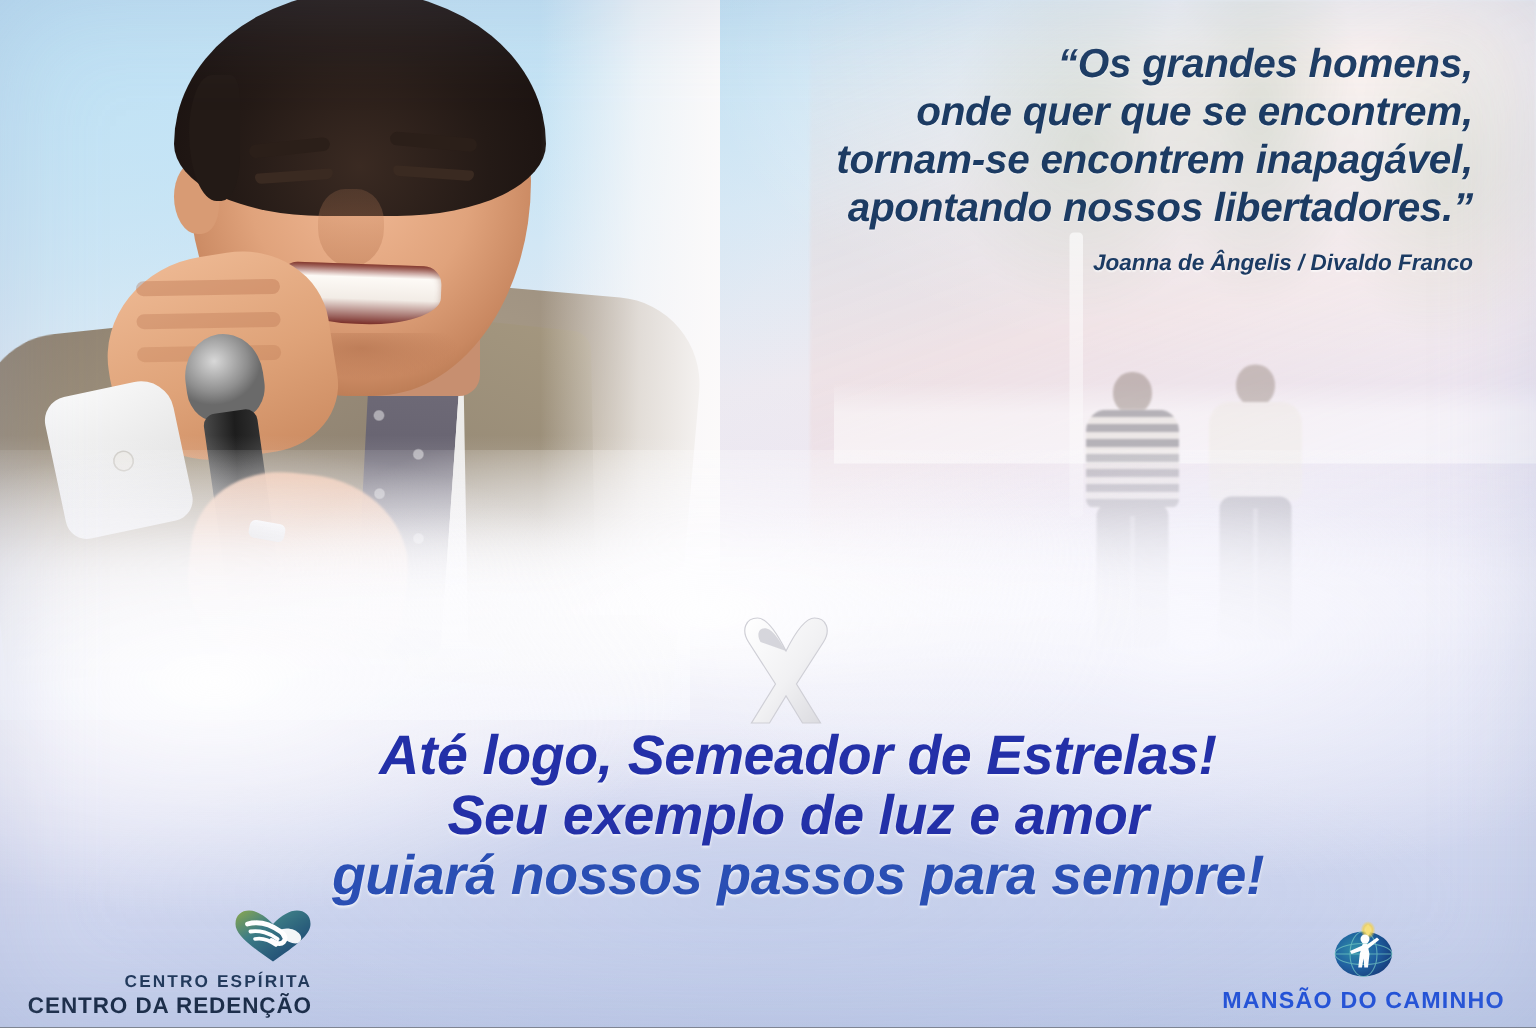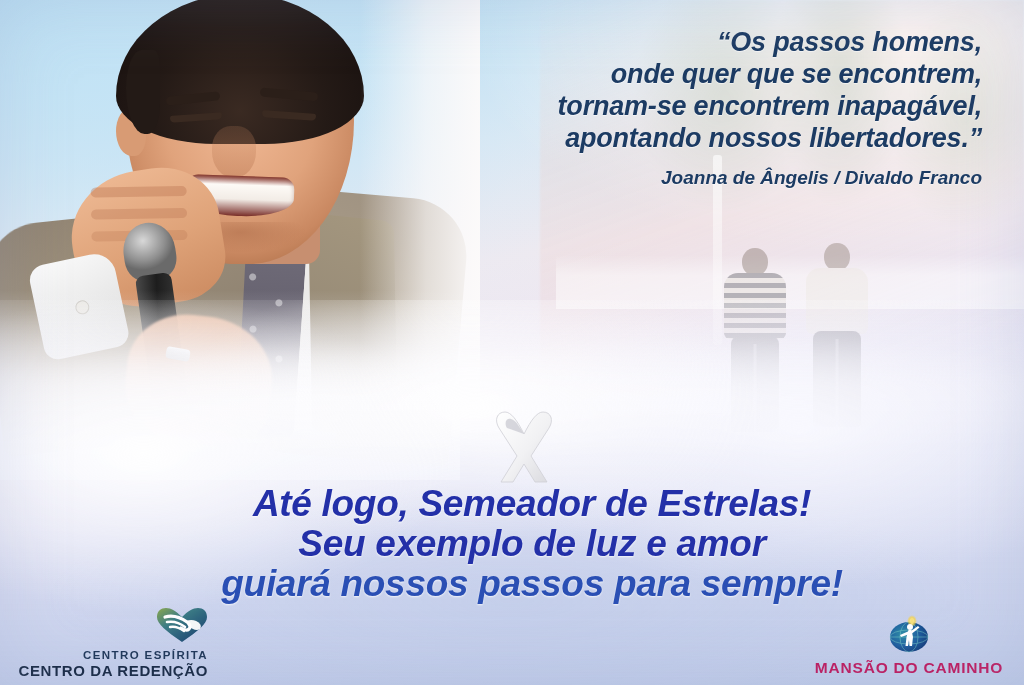--- a/index.html
+++ b/index.html
@@ -303,21 +303,21 @@
     line-height: 32px;
     color: #1c3b63;
     letter-spacing: -0.2px;
     white-space: nowrap;
     text-shadow: 0 1px 1px rgba(255,255,255,0.6);
   }
   .quote-attrib {
     margin-top: 13px;
     font-style: italic;
     font-weight: bold;
-    font-size: 19px;
+    font-size: 15px;
     color: #1c3b63;
     text-shadow: 0 1px 1px rgba(255,255,255,0.6);
   }
 
   
   .ribbon-wrap {
     position: absolute;
     left: 487px; top: 408px;
     width: 74px; height: 82px;
   }
@@ -357,21 +357,21 @@
   .logo-l1 {
     font-size: 11.5px; font-weight: bold; letter-spacing: 1.4px;
     color: #1d3557;
   }
   .logo-l2 {
     font-size: 15px; font-weight: bold; letter-spacing: 0.6px;
     color: #12243f; margin-top: 1px;
   }
   .logo-r1 {
     font-size: 15.5px; font-weight: bold; letter-spacing: 0.8px;
-    color: #be185d;
+    color: #1d4ed8;
   }
   .vignette {
     position: absolute; inset: 0; pointer-events: none;
     box-shadow: inset 0 0 70px rgba(150,165,200,0.25);
   }
 </style>
 </head>
 <body>
 
 <div id="poster">
@@ -420,21 +420,21 @@
     <div class="p-hand2"></div>
     <div class="p-ring"></div>
     <div class="portrait-edge-fade"></div>
     <div class="portrait-fade"></div>
   </div>
 
   <div class="fog-top"></div>
   <div class="fog"></div>
 
   <div class="quote-block">
-    <div class="quote-line">“Os passos homens,</div>
+    <div class="quote-line">“Os grandes homens,</div>
     <div class="quote-line">onde quer que se encontrem,</div>
     <div class="quote-line">tornam-se encontrem inapagável,</div>
     <div class="quote-line">apontando nossos libertadores.”</div>
     <div class="quote-attrib">Joanna de Ângelis / Divaldo Franco</div>
   </div>
 
   <div class="ribbon-wrap">
     <svg width="74" height="82" viewBox="0 0 74 82" aria-hidden="true">
       <defs>
         <linearGradient id="rg" x1="0" y1="0" x2="1" y2="1">

